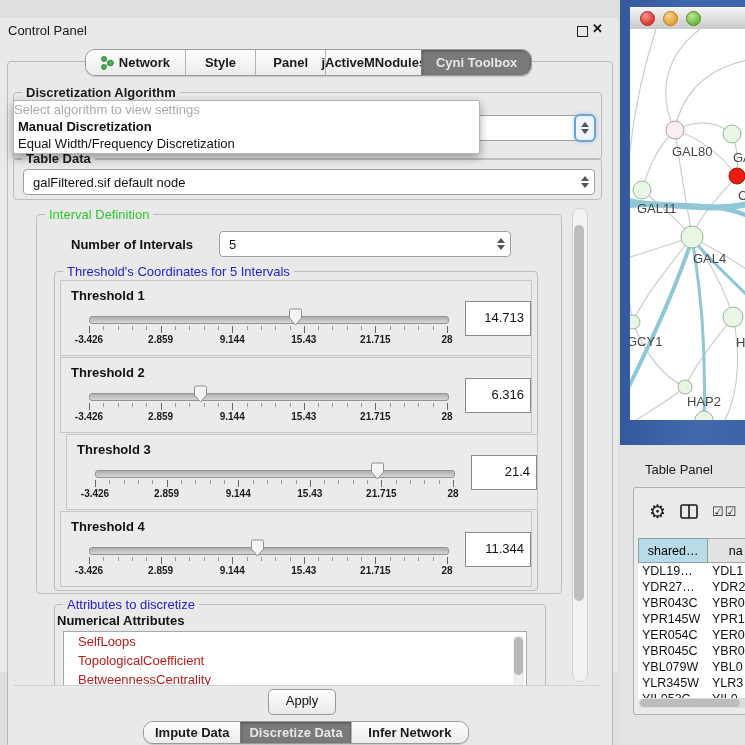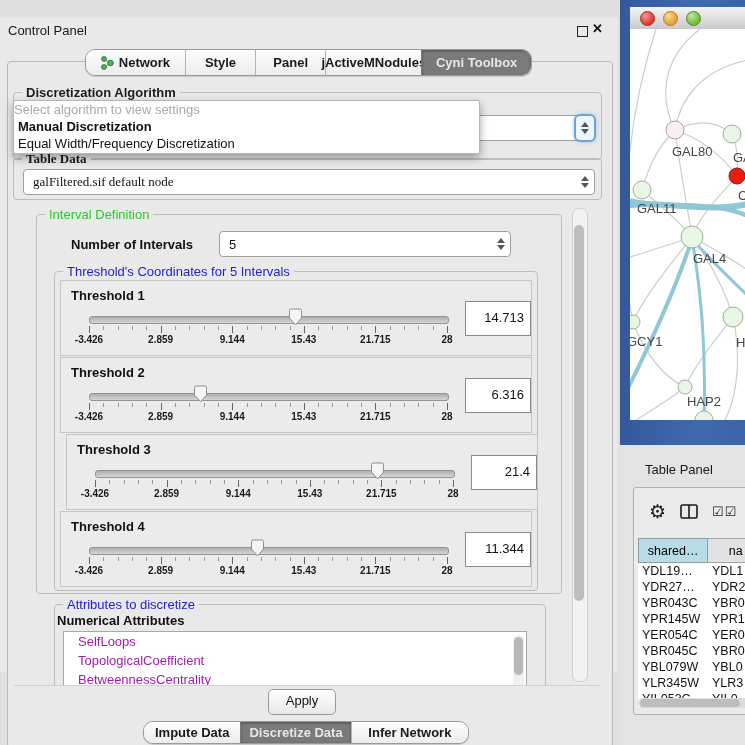--- a/index.html
+++ b/index.html
@@ -59,21 +59,21 @@
   .ticks{position:absolute;left:0;top:45px;height:7px;width:100%;}
   .tick{position:absolute;width:1px;background:#666;top:0;}
   .tick.major{height:7px;}
   .tick.minor{height:4px;background:#999;}
   .ticklabels{position:absolute;left:0;top:53px;width:100%;height:12px;}
   .ticklabels span{position:absolute;transform:translateX(-50%);font-size:10px;font-weight:bold;color:#1a1a1a;white-space:nowrap;}
   .valbox{position:absolute;left:404px;top:20px;width:58px;height:33px;background:#fff;border:1px solid #8a8a8a;
           font-size:13px;color:#111;text-align:right;line-height:31px;padding-right:6px;}
   
   .listbox{background:#fff;border:1px solid #a8a8a8;}
-  .attr-item{font-size:13px;color:#a21caf;padding:2px 0 2px 14px;}
+  .attr-item{font-size:13px;color:#b91c1c;padding:2px 0 2px 14px;}
   .lsb{position:absolute;right:2px;top:3px;width:11px;height:80px;background:#f0f0f0;border-radius:6px;}
   .lsb .thumbbar{position:absolute;left:1px;top:2px;width:9px;height:38px;background:#b8b8b8;border-radius:5px;}
   .applybtn{left:268px;top:671px;width:66px;height:24px;background:linear-gradient(#fff,#e8e8e8);
             border:1px solid #999;border-radius:5px;font-size:13px;color:#111;text-align:center;line-height:22px;}
   .sepline{left:14px;top:667px;width:586px;height:1px;background:#d2d2d2;}
   
   .netwin{left:620px;top:0;width:125px;height:445px;background:linear-gradient(90deg,#35589c,#4169ae 60%,#3d63a8);}
   .nettitle{left:10px;top:7px;width:115px;height:22px;background:linear-gradient(#f5f5f5,#c9c9c9);
             border-bottom:1px solid #909090;display:flex;align-items:center;gap:8px;padding-left:10px;}
   .light{width:13px;height:13px;border-radius:50%;}
@@ -141,21 +141,21 @@
     <span class="legend leg-plain">Discretization Algorithm</span>
     <div class="combo" style="position:absolute;left:9px;top:22px;width:570px;height:24px;">
       <div class="val"></div>
       <div class="stepper focus">
           <div class="arr-up"></div>
           <div class="arr-dn"></div>
         </div>
     </div>
   </div>
 
-  <div class="abs group" style="left:13px;top:140px;width:587px;height:40px;font-family:Liberation Serif, serif;">
+  <div class="abs group" style="left:13px;top:140px;width:587px;height:40px;">
     <span class="legend leg-plain">Table Data</span>
     <div class="combo" style="position:absolute;left:9px;top:10px;width:570px;height:24px;">
       <div class="val">galFiltered.sif default node</div>
       <div class="stepper">
           <div class="arr-up"></div>
           <div class="arr-dn"></div>
         </div>
     </div>
   </div>
 

